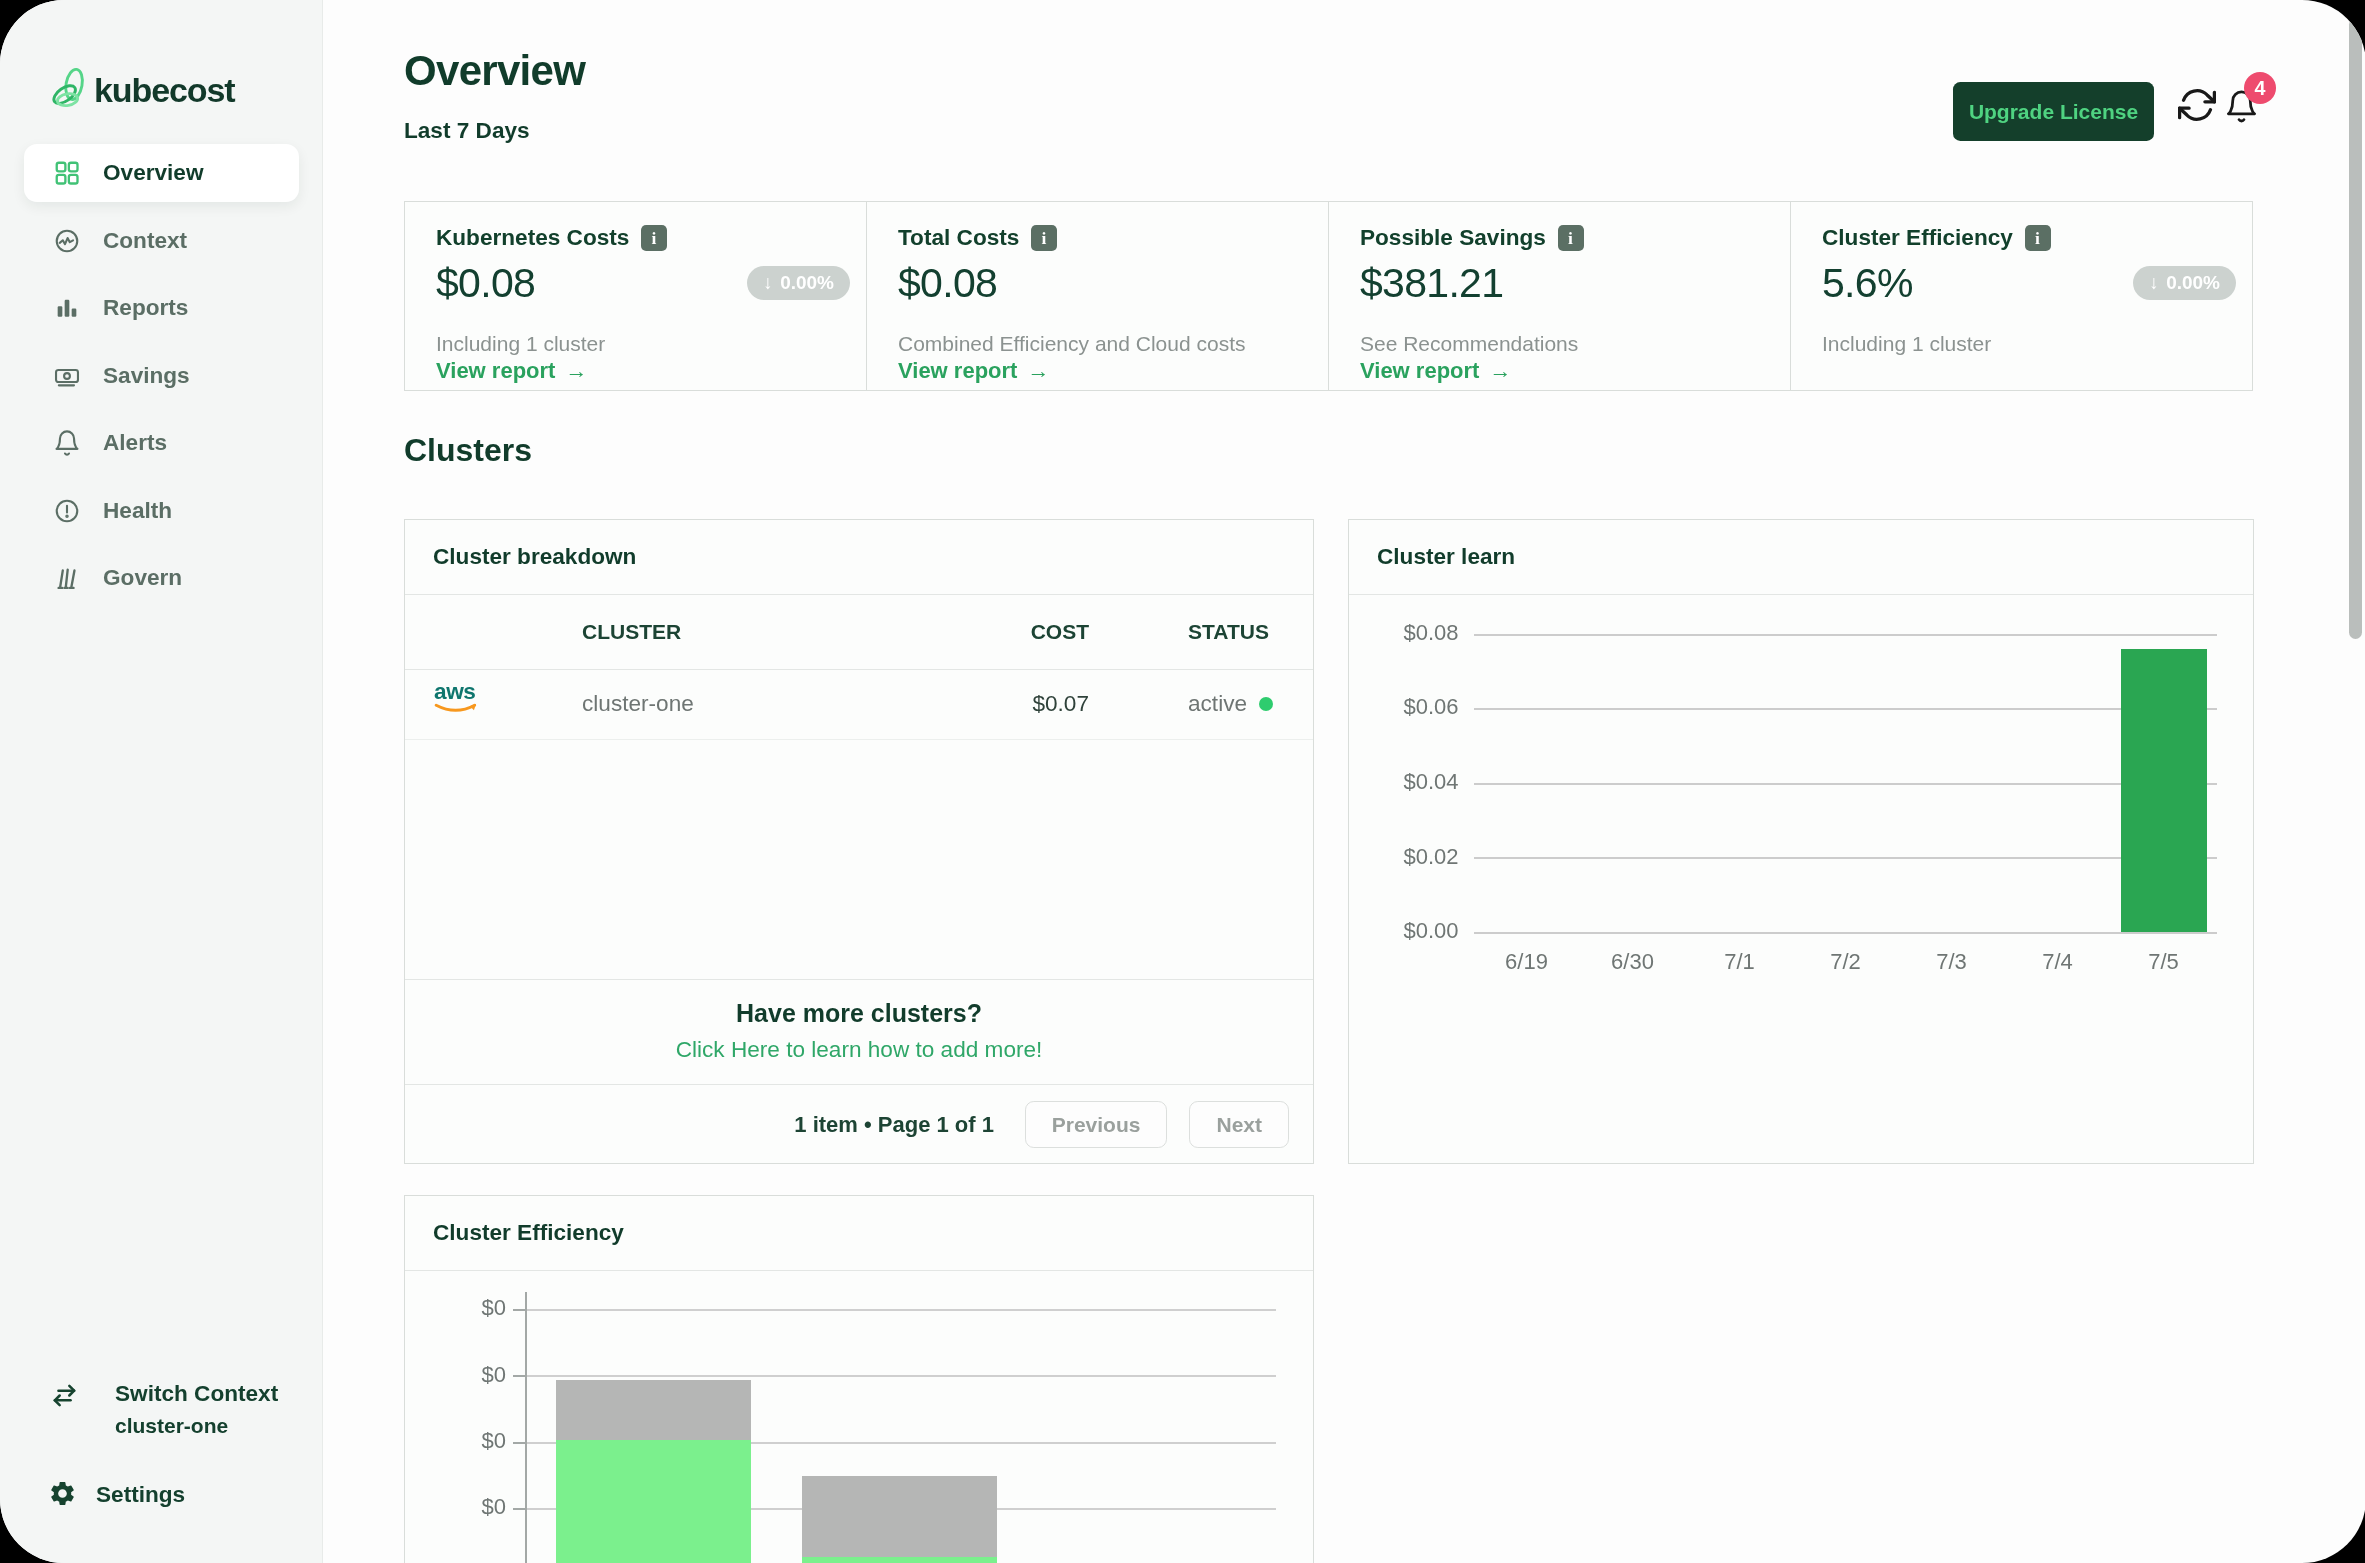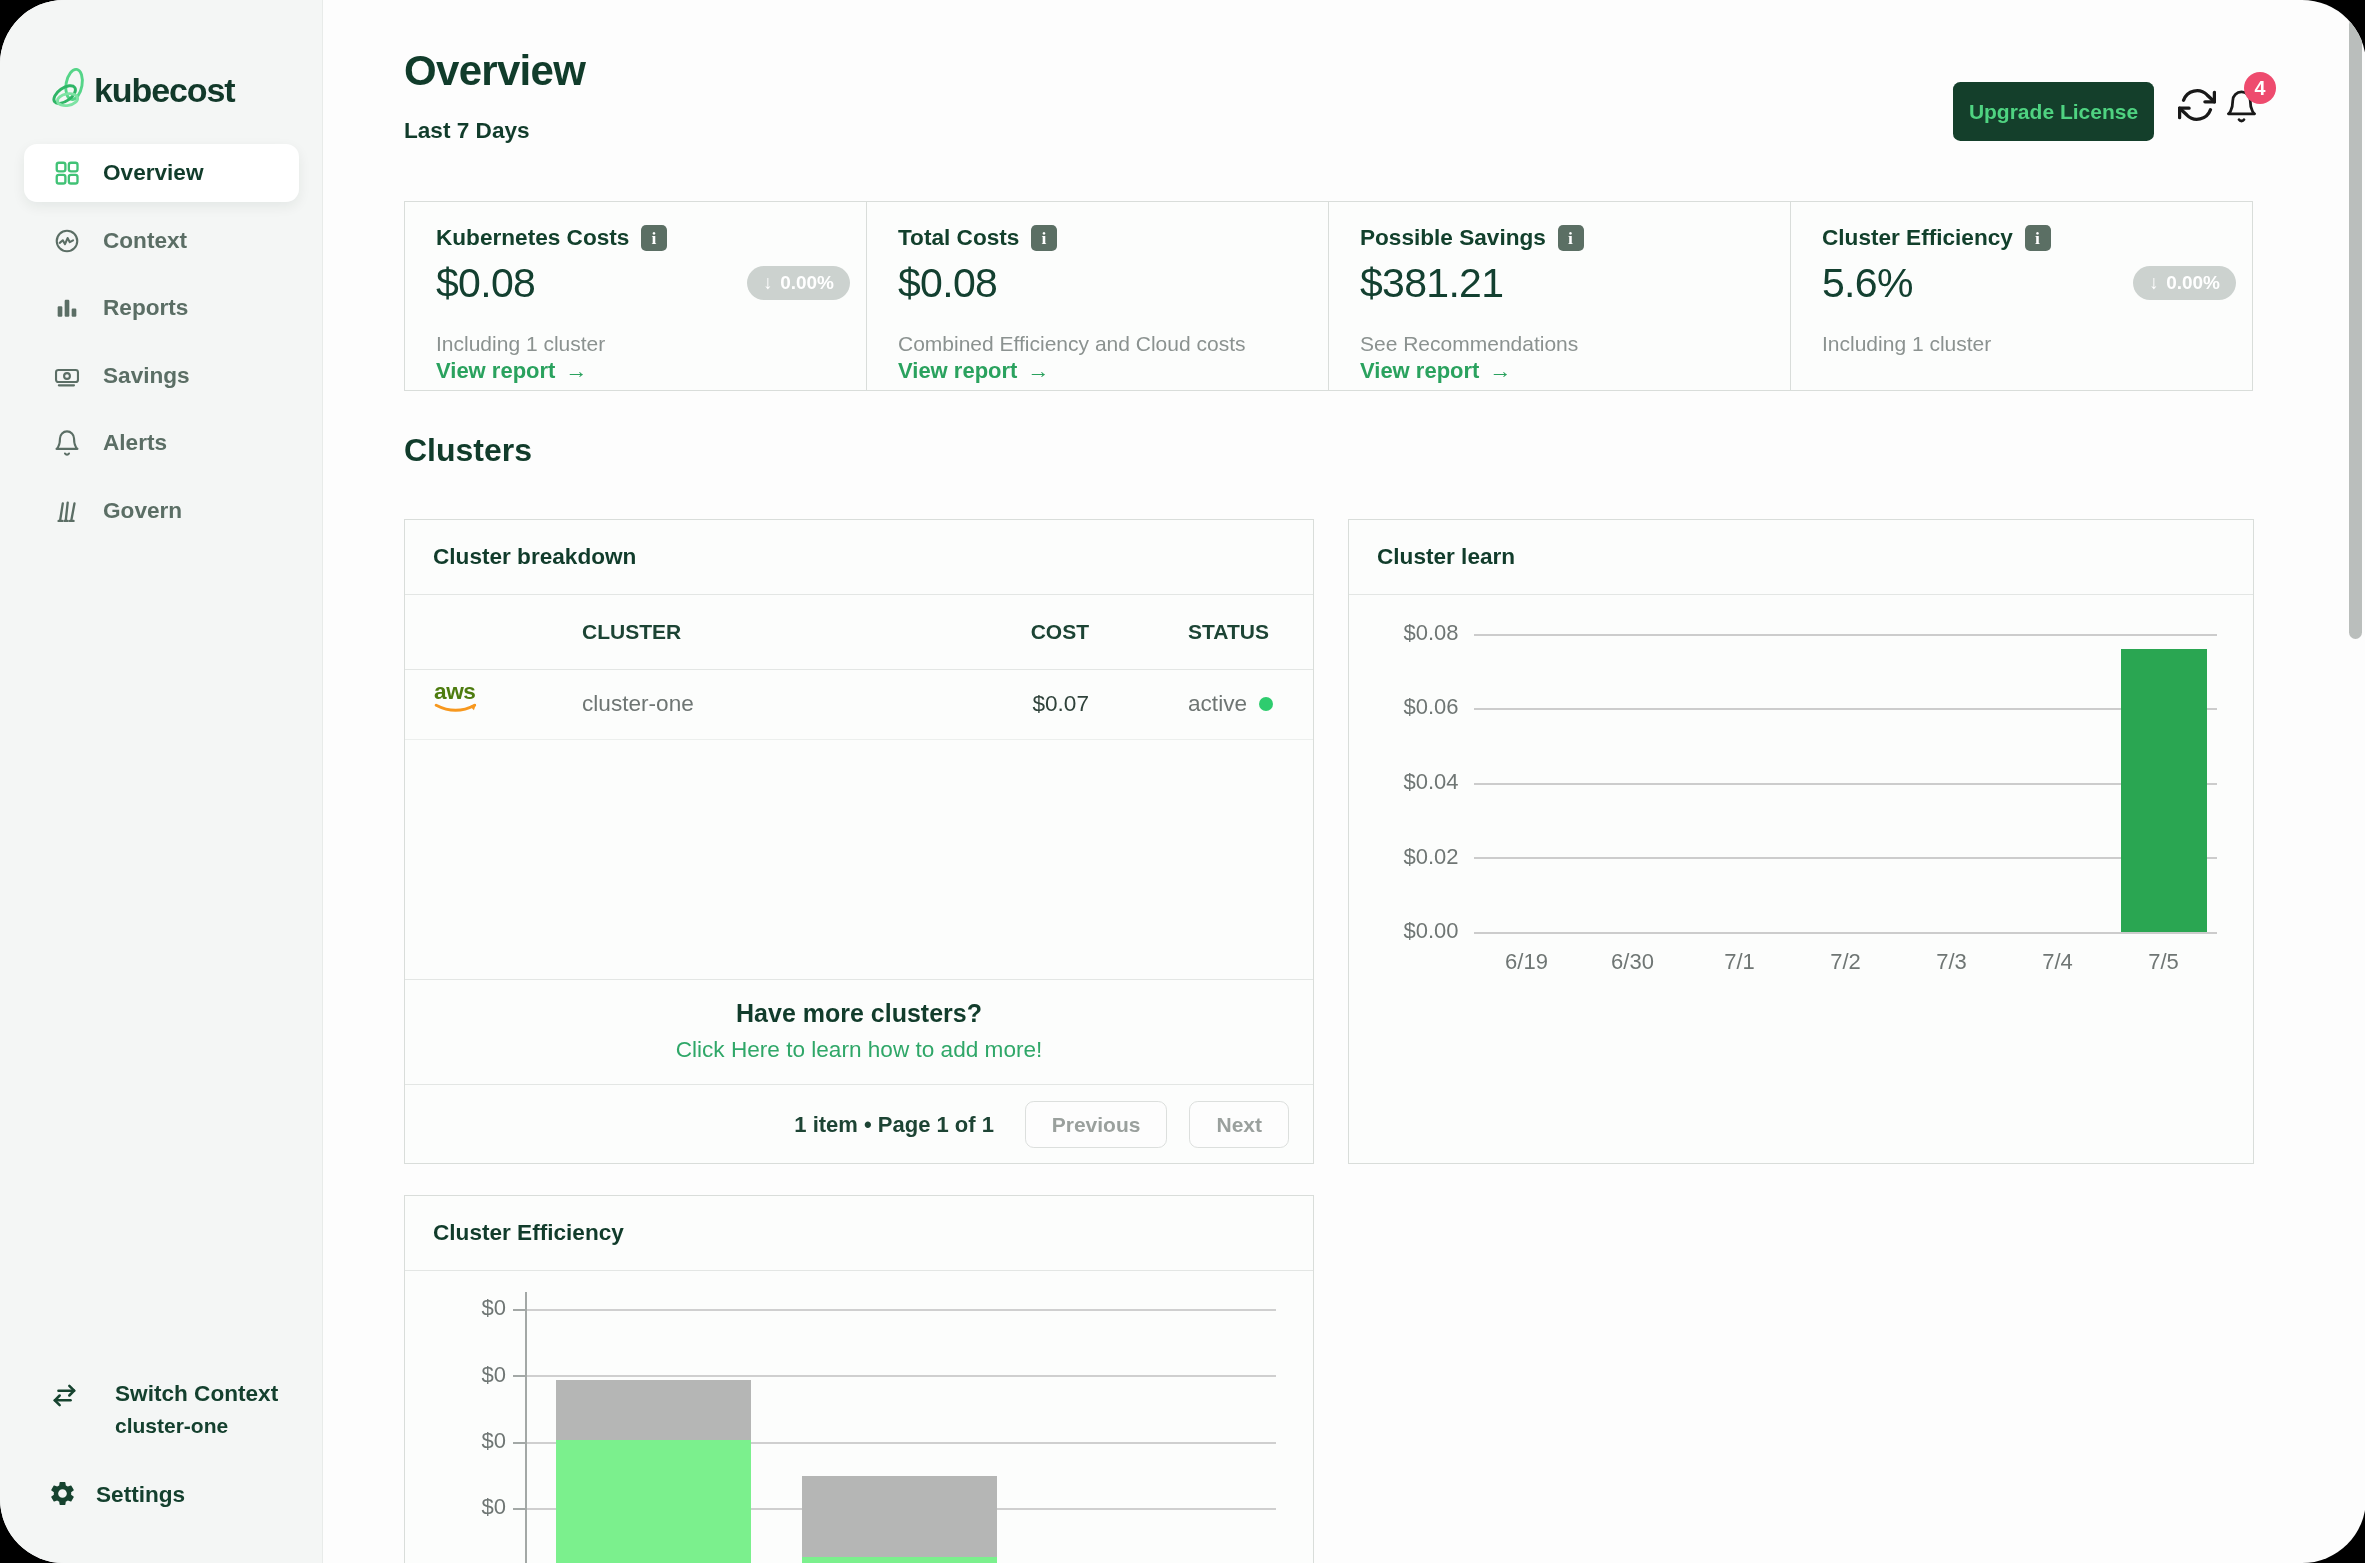--- a/index.html
+++ b/index.html
@@ -60,21 +60,21 @@
   .efficiency{left:81px;top:1195px;width:910px;height:481px;}
 
   
   .th-row{position:absolute;left:0;top:74px;width:100%;height:76px;border-bottom:1.5px solid #e3e6e4;
     font-size:21px;font-weight:600;color:#1c4434;box-sizing:border-box;}
   .th-cluster{position:absolute;left:177px;top:26px;}
   .th-cost{position:absolute;left:576px;width:108px;text-align:right;top:26px;}
   .th-status{position:absolute;left:783px;top:26px;}
   .tr{position:absolute;left:0;top:149px;width:100%;height:71px;border-bottom:1.5px solid #ecefed;box-sizing:border-box;cursor:pointer;}
   .aws{position:absolute;left:29px;top:11.7px;width:47px;}
-  .aws-word{font-size:22.6px;font-weight:700;color:#4d7c0f;letter-spacing:-0.4px;line-height:1;display:block;}
+  .aws-word{font-size:22.6px;font-weight:700;color:#0f766e;letter-spacing:-0.4px;line-height:1;display:block;}
   .td-cluster{position:absolute;left:177px;top:22px;font-size:22.6px;color:#6e7573;}
   .td-cost{position:absolute;left:576px;width:108px;text-align:right;top:22px;font-size:22.6px;color:#2f423a;}
   .td-status{position:absolute;left:783px;top:22px;font-size:22.6px;color:#6e7573;display:flex;align-items:center;gap:11.7px;}
   .dot{width:14.6px;height:14.6px;border-radius:50%;background:#2ecc6e;}
   .prompt{position:absolute;left:0;top:459px;width:100%;height:106px;border-top:1.5px solid #e3e6e4;text-align:center;box-sizing:border-box;}
   .prompt-h{margin-top:19px;font-size:25px;font-weight:700;color:#113c2b;}
   .prompt-link{margin-top:8.8px;font-size:22.6px;color:#2fa768;cursor:pointer;}
   .pager{position:absolute;left:0;top:564px;width:100%;height:80px;border-top:1.5px solid #e3e6e4;
     display:flex;align-items:center;justify-content:flex-end;gap:22px;padding-right:24px;box-sizing:border-box;}
   .pager-summary{font-size:22px;font-weight:600;color:#1d4434;margin-right:8.8px;}
@@ -150,20 +150,30 @@
         <span>Savings</span>
       </div>
       <div class="nav-item">
         <span class="nav-ic">
           <svg width="28" height="28" viewBox="0 0 24 24" fill="none" stroke="#5b6e65" stroke-width="1.8" stroke-linecap="round" stroke-linejoin="round">
             <path d="M18 8A6 6 0 0 0 6 8c0 7-3 9-3 9h18s-3-2-3-9"></path>
             <path d="M13.7 21a2 2 0 0 1-3.4 0"></path>
           </svg>
         </span>
         <span>Alerts</span>
+      </div>
+      <div class="nav-item">
+        <span class="nav-ic">
+          <svg width="28" height="28" viewBox="0 0 24 24" fill="none" stroke="#5b6e65" stroke-width="1.8" stroke-linecap="round">
+            <circle cx="12" cy="12" r="8.8"></circle>
+            <line x1="12" y1="7.5" x2="12" y2="13.2"></line>
+            <circle cx="12" cy="16.4" r="0.6" fill="#5b6e65"></circle>
+          </svg>
+        </span>
+        <span>Health</span>
       </div>
       <div class="nav-item">
         <span class="nav-ic">
           <svg width="28" height="28" viewBox="0 0 24 24" fill="none" stroke="#5b6e65" stroke-width="2" stroke-linecap="round">
             <path d="M6.2 19.5L8.4 5.5"></path>
               <path d="M11 19.5L12.6 4.8"></path>
               <path d="M15.8 19.5L18.4 5.5"></path>
             <path d="M4.8 20.5h3"></path>
               <path d="M9.8 20.5h2.8"></path>
               <path d="M14.6 20.5h3"></path>

